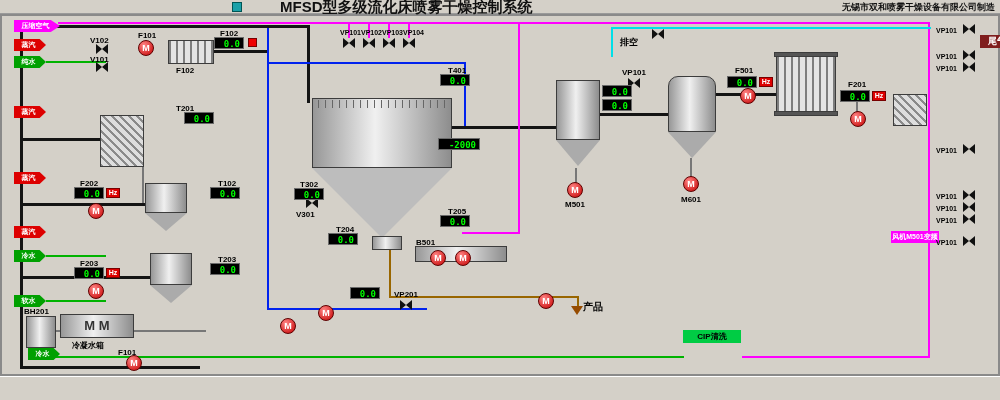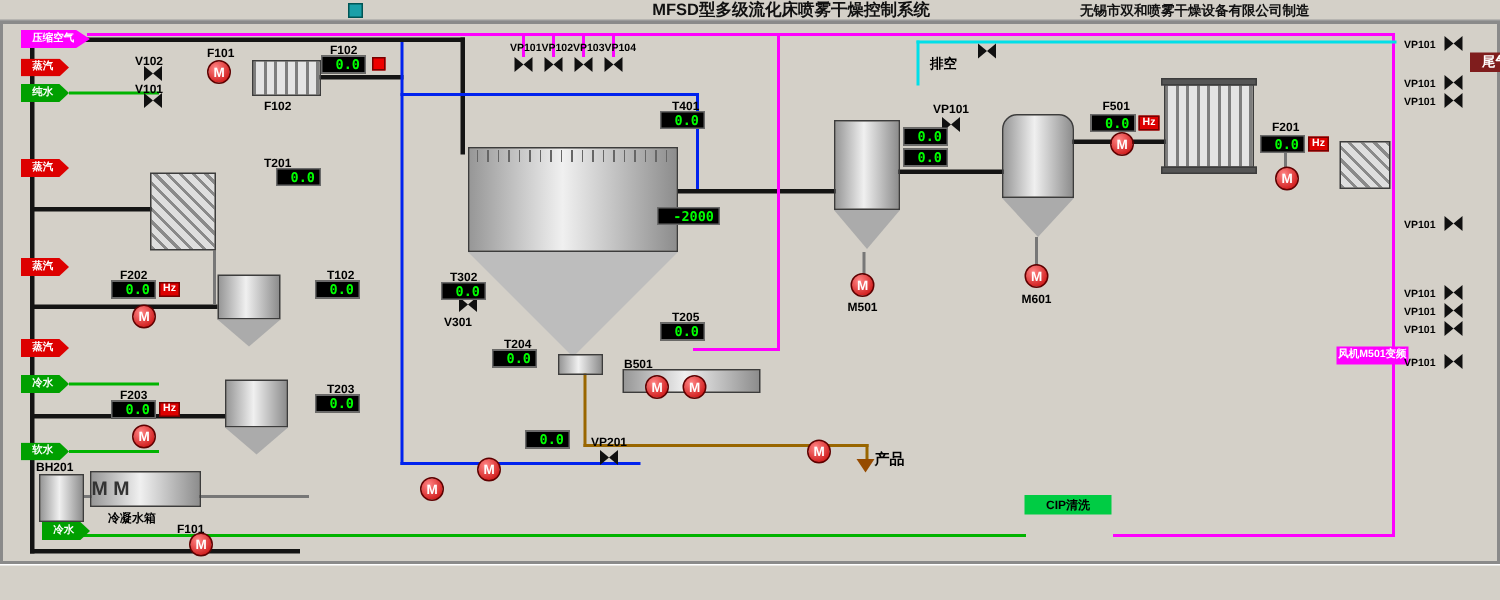--- a/index.html
+++ b/index.html
@@ -2,23 +2,23 @@
 <html><head>
 <meta charset="utf-8">
 <style>
   html,body{margin:0;padding:0;background:#888;}
   *{box-sizing:border-box;}
   #stage{position:relative;width:1000px;height:400px;background:#d4d0c8;
          font-family:"Liberation Sans","DejaVu Sans",sans-serif;overflow:hidden;}
   
   #hdr{position:absolute;left:0;top:0;width:1000px;height:14px;background:#d4d0c8;
        border-bottom:1px solid #9a9a9a;z-index:40;}
-  #hdr .ttl{position:absolute;left:280px;top:0;width:340px;height:14px;text-align:right;
-            font-size:11px;font-weight:bold;color:#111;line-height:14px;}
-  #hdr .mfr{position:absolute;right:20px;top:0;width:260px;height:14px;text-align:left;
+  #hdr .ttl{position:absolute;left:280px;top:0;width:340px;height:14px;text-align:left;
+            font-size:15px;font-weight:bold;color:#111;line-height:14px;}
+  #hdr .mfr{position:absolute;right:5px;top:0;width:260px;height:14px;text-align:right;
             font-size:9px;font-weight:bold;color:#111;line-height:14px;}
   #hdr .wicon{position:absolute;left:232px;top:2px;width:10px;height:10px;background:#1aa0a8;
             border:1px solid #055;}
   
   #screen{position:absolute;left:0;top:14px;width:1000px;height:362px;background:#d4d0c8;
           border:2px solid #8a8a8a;z-index:1;}
   
   .pipe{position:absolute;z-index:1;}
   .pk{background:#141414;} .pm{background:#ff00ff;} .pb{background:#0022ee;}
   .pc{background:#00dfe8;} .pg{background:#00b300;} .pbr{background:#996600;}
@@ -126,21 +126,21 @@
   <div class="cone" style="left:312px;top:168px;border-left:70px solid transparent;border-right:70px solid transparent;border-top:70px solid #bdbdbd"></div>
   <div class="vessel" style="left:372px;top:236px;width:30px;height:14px"></div>
   <div class="vessel" style="left:556px;top:80px;width:44px;height:60px"></div>
   <div class="cone" style="left:556px;top:140px;border-left:22px solid transparent;border-right:22px solid transparent;border-top:26px solid #ababab"></div>
   <div class="vessel" style="left:668px;top:76px;width:48px;height:56px;border-radius:10px 10px 0 0"></div>
   <div class="cone" style="left:668px;top:132px;border-left:24px solid transparent;border-right:24px solid transparent;border-top:26px solid #ababab"></div>
   <div class="vessel fins" style="left:776px;top:56px;width:60px;height:56px"></div>
   <div class="vessel" style="left:774px;top:52px;width:64px;height:5px;background:#555"></div>
   <div class="vessel" style="left:774px;top:111px;width:64px;height:5px;background:#555"></div>
   <div class="vessel hatch" style="left:893px;top:94px;width:34px;height:32px"></div>
-  <div class="vessel" style="left:60px;top:314px;width:74px;height:24px;color:#333;font-weight:bold;font-size:13px;line-height:22px">M M</div>
+  <div class="vessel" style="left:60px;top:314px;width:74px;height:24px;color:#333;font-weight:bold;font-size:13px;text-align:center;line-height:22px">M M</div>
   <div class="vessel" style="left:26px;top:316px;width:30px;height:32px"></div>
   <div class="vessel" style="left:415px;top:246px;width:92px;height:16px"></div>
   <div class="boxlabel" style="left:891px;top:231px;width:48px;height:12px;background:#ff00ff;font-size:7px;line-height:12px">风机M501变频</div>
   <div class="boxlabel" style="left:683px;top:330px;width:58px;height:13px;background:#00cc44;color:#000;font-size:8px;line-height:13px">CIP清洗</div>
   <div class="boxlabel" style="left:980px;top:35px;width:34px;height:13px;background:#7f1d1d;font-size:9px;line-height:13px">尾气</div>
 
   <div class="atag" style="left:14px;top:20px;width:46px;background:#ff00ff">压缩空气</div>
   <div class="atag" style="left:14px;top:39px;width:32px;background:#dd0000">蒸汽</div>
   <div class="atag" style="left:14px;top:56px;width:32px;background:#00a000">纯水</div>
   <div class="atag" style="left:14px;top:106px;width:32px;background:#dd0000">蒸汽</div>

